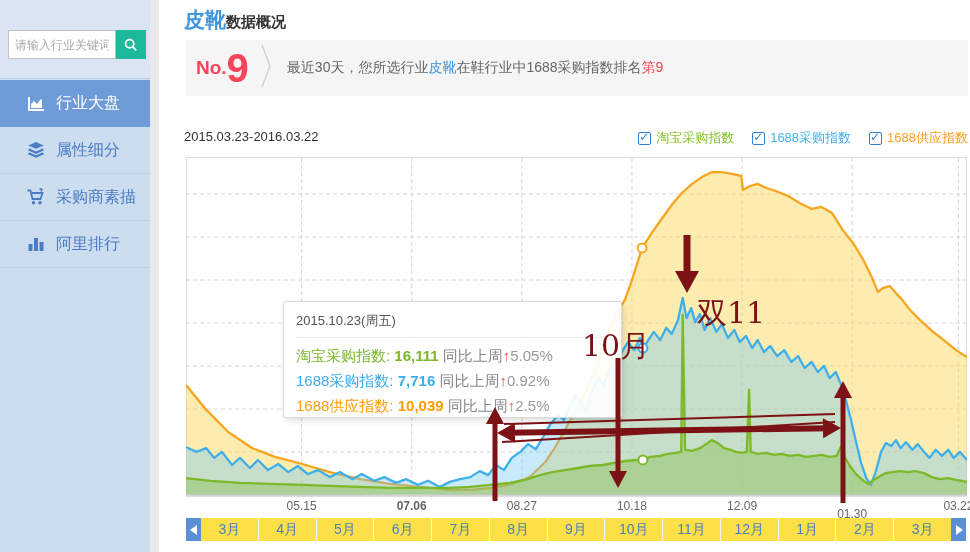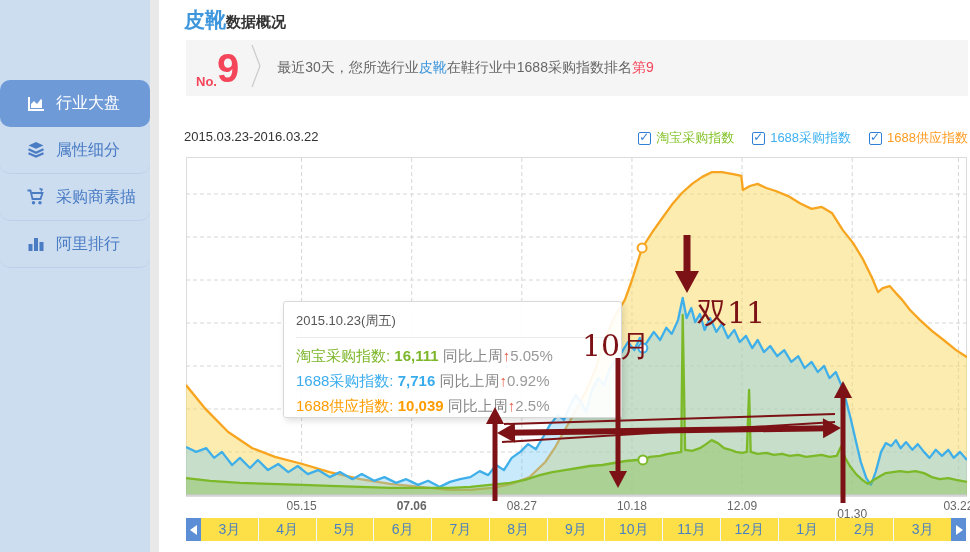--- a/index.html
+++ b/index.html
@@ -7,34 +7,34 @@
     font-family:"Liberation Sans","DejaVu Sans",sans-serif; }
   #stage { position:relative; width:970px; height:552px; background:#fff; }
 
   
   #sidebar { position:absolute; left:0; top:0; width:150px; height:552px; background:#cdddf0; }
   #sidebar-top { position:absolute; left:0; top:0; width:150px; height:79px; background:#dae4f2; border-bottom:1px solid #bccfe6; }
   #search-input { position:absolute; left:8px; top:30px; width:108px; height:29px; border:1px solid #c3c3c3; background:#fff; font-size:12px; color:#666; padding:0 6px; outline:none; }
   #search-input::placeholder { color:#a9a9a9; }
   #search-button { position:absolute; left:116px; top:30px; width:30px; height:29px; background:#1cb99b; border:none; cursor:pointer; display:flex; align-items:center; justify-content:center; }
   #side-menu { position:absolute; left:0; top:80px; width:150px; }
-  .side-item { height:47px; display:flex; align-items:center; padding-left:26px; color:#4a7cc4; font-size:16px; border-bottom:1px solid #bdd0e7; cursor:pointer;border-radius:10px; }
+  .side-item { height:47px; display:flex; align-items:center; padding-left:26px; color:#4a7cc4; font-size:16px; border-bottom:1px solid #bdd0e7; cursor:pointer; }
   .side-item .ico { width:20px; height:20px; margin-right:10px; display:inline-flex; }
   .side-item.active { background:#6e9ad8; color:#fff; border-bottom:none; }
   #side-strip { position:absolute; left:150px; top:0; width:9px; height:552px; background:#e9e9e9; }
 
   
   #page-title { position:absolute; left:184px; top:6px; }
   #title-keyword { font-size:21px; font-weight:bold; color:#3e96dc; }
   #title-suffix { font-size:15px; font-weight:bold; color:#333; }
 
   
   #rank-banner { position:absolute; left:186px; top:40px; width:782px; height:56px; background:#f5f5f5; display:flex; align-items:center; }
   #rank-no-wrap { display:flex; align-items:flex-end; margin-left:10px; }
-  #rank-no-label { font-size:13px; font-weight:bold; color:#f4455a; margin-bottom:0; }
+  #rank-no-label { font-size:19px; font-weight:bold; color:#f4455a; margin-bottom:10px; }
   #rank-number { font-size:40px; font-weight:bold; color:#f4455a; line-height:42px; }
   #rank-divider { margin:0 14px 0 12px; }
   #rank-text { font-size:14px; color:#666; }
   .kw-blue { color:#3e96dc; }
   .kw-red { color:#f4455a; }
 
   
   #date-range-label { position:absolute; left:184px; top:129px; font-size:13px; color:#333; }
   #chart-legend { position:absolute; top:129px; left:186px; width:782px; display:flex; justify-content:flex-end; gap:18px; }
   .legend-item { display:flex; align-items:center; gap:5px; font-size:13px; cursor:pointer; }
@@ -64,20 +64,31 @@
   .nav-btn { width:15px; height:23px; background:#5c8ed6; border:none; cursor:pointer; display:flex; align-items:center; justify-content:center; padding:0; }
   .month-cell { flex:1; background:#fde047; border-left:1px solid #f2f7fc; color:#4a7fc1; font-size:14px; display:flex; align-items:center; justify-content:center; cursor:pointer; }
   .month-cell:first-of-type { border-left:none; }
 </style>
 </head>
 <body>
 
 <div id="stage">
 
   <div id="sidebar">
+    <div id="sidebar-top">
+      <input id="search-input" type="text" placeholder="请输入行业关键词" style="">
+      <button id="search-button">
+        <span style="display:inline-flex">
+          <svg width="16" height="16" viewBox="0 0 18 18">
+              <circle cx="7.5" cy="7.5" r="4.6" fill="none" stroke="#fff" stroke-width="2"></circle>
+              <line x1="11" y1="11" x2="15" y2="15" stroke="#fff" stroke-width="2"></line>
+            </svg>
+        </span>
+      </button>
+    </div>
     <div id="side-menu">
         <div class="side-item active">
           <span class="ico">
             <svg width="20" height="20" viewBox="0 0 20 20">
               <path d="M3 3v13h15" fill="none" stroke="currentColor" stroke-width="2"></path>
               <path d="M5 14v-4l3-3 3 3 4-5 1 1v8z" fill="currentColor"></path>
             </svg>
           </span>
           <span>行业大盘</span>
         </div>

